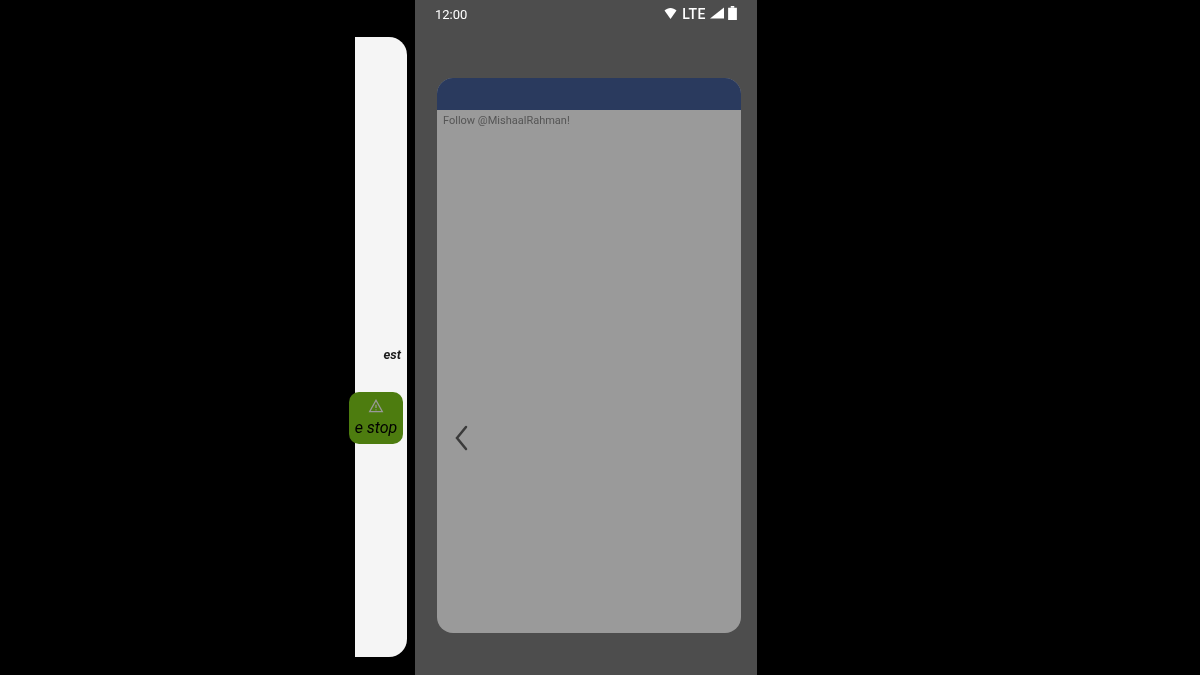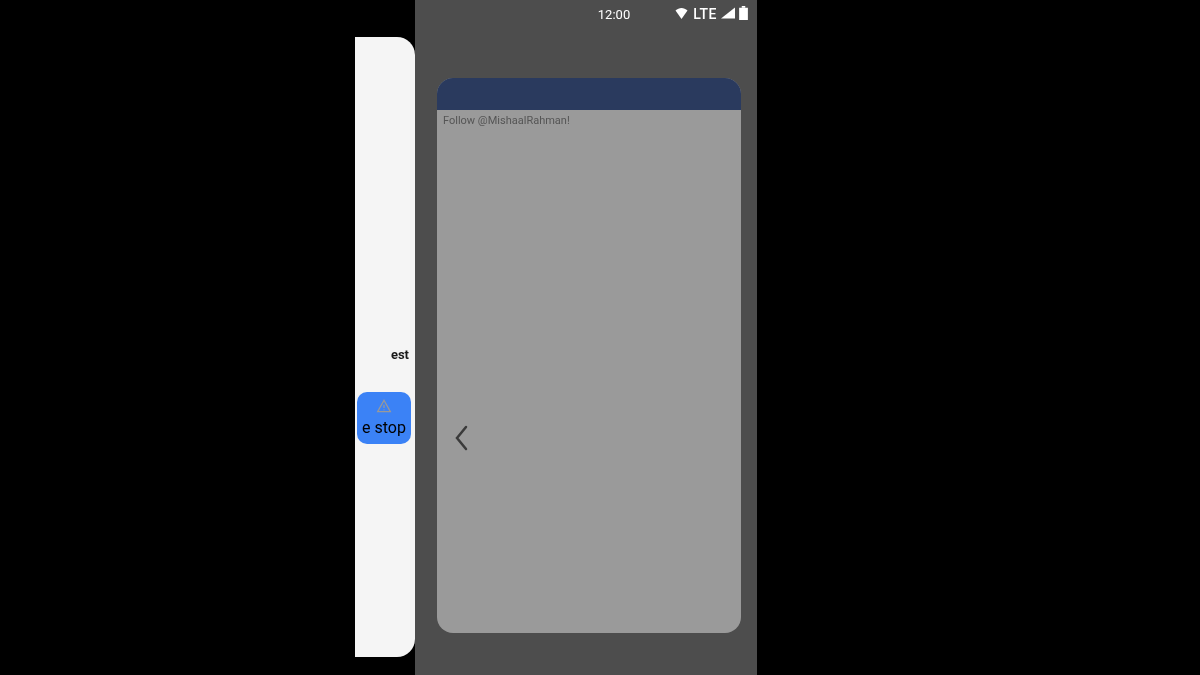--- a/index.html
+++ b/index.html
@@ -20,22 +20,22 @@
       background: #4d4d4d;
     }
     .status-bar {
       position: absolute;
       top: 0;
       left: 0;
       right: 0;
       height: 28px;
       display: flex;
       align-items: center;
-      justify-content: flex-end;
-      padding: 0 9px;
+      justify-content: space-between;
+      padding: 0 20px;
       color: #ffffff;
       font-size: 13px;
       gap: 44px;
     }
     .status-left {
       font-weight: 400;
     }
     .status-right {
       display: flex;
       align-items: center;
@@ -75,41 +75,42 @@
       left: 15px;
       top: 345px;
       color: #3a3a3a;
       font-size: 28px;
       font-weight: 300;
     }
     .prev-panel {
       position: absolute;
       left: 355px;
       top: 37px;
-      width: 60px;
+      width: 52px;
       height: 620px;
       background: #f5f5f5;
       border-top-right-radius: 18px;
       border-bottom-right-radius: 18px;
+      font-style: italic;
     }
     .prev-text-est {
       position: absolute;
       right: 6px;
       top: 310px;
       font-size: 13px;
       font-weight: 700;
       color: #1a1a1a;
     }
     .prev-stop-row {
       position: absolute;
       right: 4px;
       top: 355px;
       width: 54px;
       height: 52px;
-      background: #3b82f6;
+      background: #4d7c0f;
       border-radius: 10px;
       display: flex;
       flex-direction: column;
       align-items: center;
       justify-content: center;
       gap: 2px;
     }
     .warning-icon {
       font-size: 14px;
       color: #888888;

